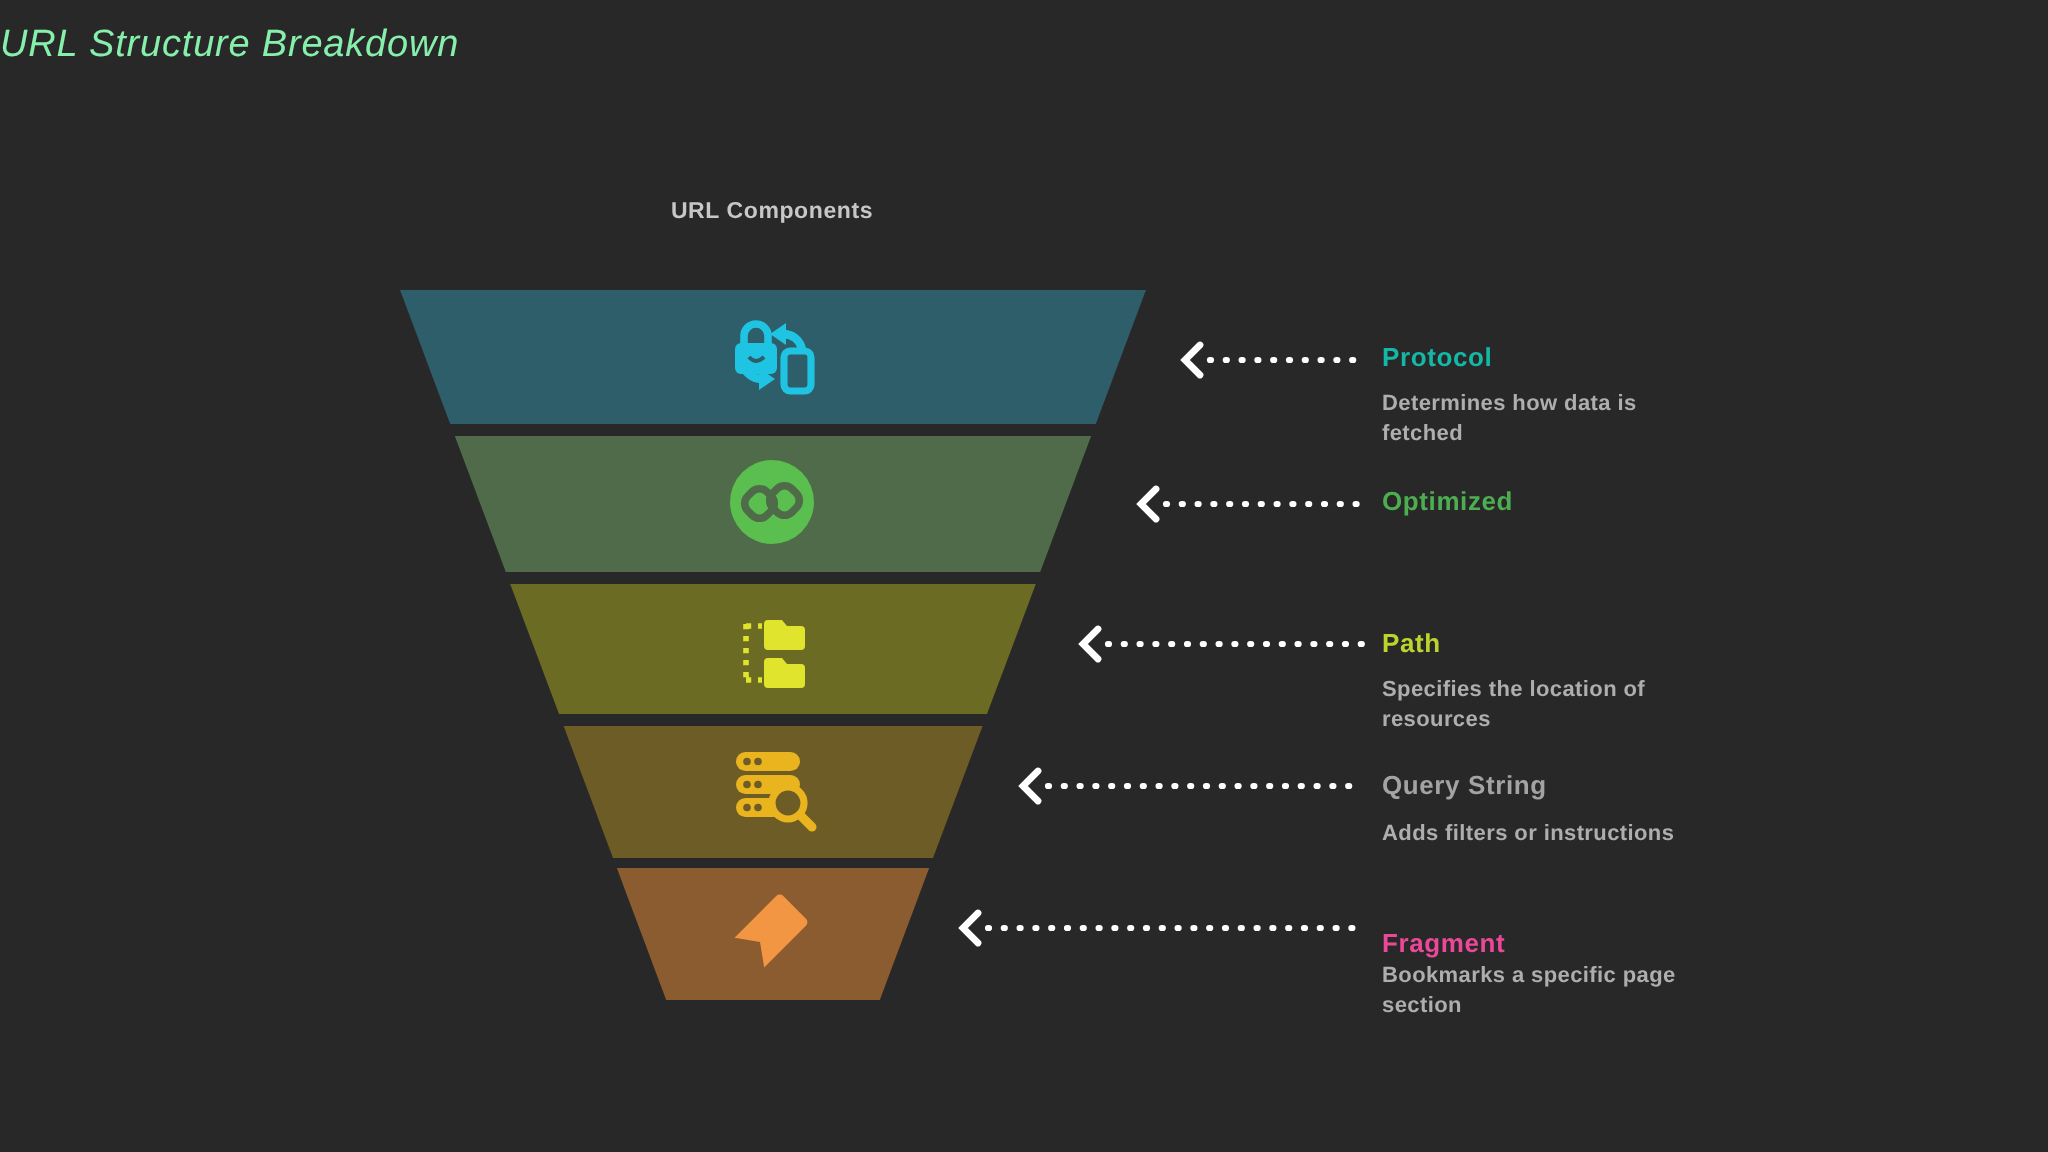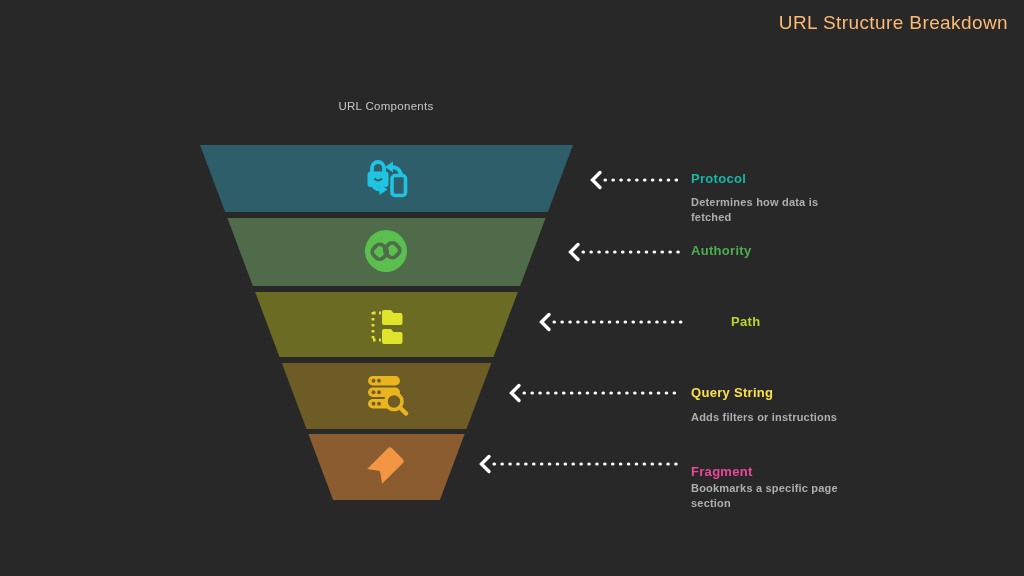--- a/index.html
+++ b/index.html
@@ -5,22 +5,22 @@
   html,body{margin:0;padding:0;}
   body{
     width:1024px;height:576px;overflow:hidden;
     background:#282828;
     font-family:"Liberation Sans", sans-serif;
     position:relative;
   }
   .stage{position:absolute;left:0;top:0;width:1024px;height:576px;}
   .title{
     position:absolute;top:12px;left:0;right:16px;
-    text-align:right;
-    color:#fdba74;font-size:19px;font-weight:500;letter-spacing:.4px;
+    text-align:left;
+    color:#86efac;font-size:19px;font-weight:500;letter-spacing:.4px;font-style:italic;
   }
   .small-label{
     position:absolute;color:#c7c7c7;font-size:11.5px;letter-spacing:.3px;
     text-align:center;width:400px;left:186px;
   }
   .funnel-svg{position:absolute;left:0;top:0;}
   .icon{position:absolute;width:48px;height:48px;left:362px;}
   .arrow{position:absolute;height:22px;}
   .seg-name{
     position:absolute;left:691px;font-size:13px;font-weight:600;letter-spacing:.3px;
@@ -30,21 +30,21 @@
     color:#aeaeae;font-size:11px;line-height:1.32;letter-spacing:.2px;font-weight:bold;
   }
 </style>
 </head>
 <body style="background: rgb(40, 40, 40);">
 
 <div class="stage">
 
   <div class="title">URL Structure Breakdown</div>
 
-  <div class="small-label" style="top:100px;">URL Components</div>
+  <div class="small-label" style="top:100px;font-weight:bold;">URL Components</div>
 
   <svg class="funnel-svg" width="1024" height="576" viewBox="0 0 1024 576">
     <polygon points="200,145 573,145 547.9,212 225.1,212" fill="#2e5e69"></polygon>
     <polygon points="227.4,218 545.6,218 520.1,286 252.9,286" fill="#4f6b49"></polygon>
     <polygon points="255.1,292 517.9,292 493.5,357 279.5,357" fill="#6b6b23"></polygon>
     <polygon points="281.8,363 491.3,363 466.5,429 306.5,429" fill="#6d5c26"></polygon>
     <polygon points="308.4,434 464.6,434 439.9,500 333.1,500" fill="#8a5c30"></polygon>
   </svg>
 
   <svg class="icon" style="top:154px;" viewBox="0 0 48 48">
@@ -127,23 +127,24 @@
   <svg class="arrow" style="left:477px;top:453px;" width="207" height="22" viewBox="0 0 207 22">
     <g fill="none" stroke-linecap="round" stroke="#ffffff">
       <path d="M12 3.5 L4.5 11 L12 18.5" stroke-width="3.4"></path>
       <path d="M17 11 H204" stroke-width="3.1" stroke-dasharray="0.5 7.4"></path>
     </g>
   </svg>
 
   <div class="seg-name" style="top: 171px; color: #14b8a6;">Protocol</div>
   <div class="seg-desc" style="top:195px;">Determines how data is fetched</div>
 
-  <div class="seg-name" style="top: 243px; color: rgb(76, 174, 80);">Authority</div>
+  <div class="seg-name" style="top: 243px; color: rgb(76, 174, 80);">Optimized</div>
 
-  <div class="seg-name" style="top: 314px; color: rgb(190, 211, 43); margin-left: 40px;">Path</div>
+  <div class="seg-name" style="top: 314px; color: rgb(190, 211, 43);">Path</div>
+  <div class="seg-desc" style="top:338px;">Specifies the location of resources</div>
 
-  <div class="seg-name" style="top: 385px; color: #fde047;">Query String</div>
+  <div class="seg-name" style="top: 385px; color: #a3a3a3;">Query String</div>
   <div class="seg-desc" style="top:410px;">Adds filters or instructions</div>
 
   <div class="seg-name" style="top: 464px; color: #ec4899;">Fragment</div>
   <div class="seg-desc" style="top:481px;">Bookmarks a specific page section</div>
 
 </div>
 
 </body></html>

